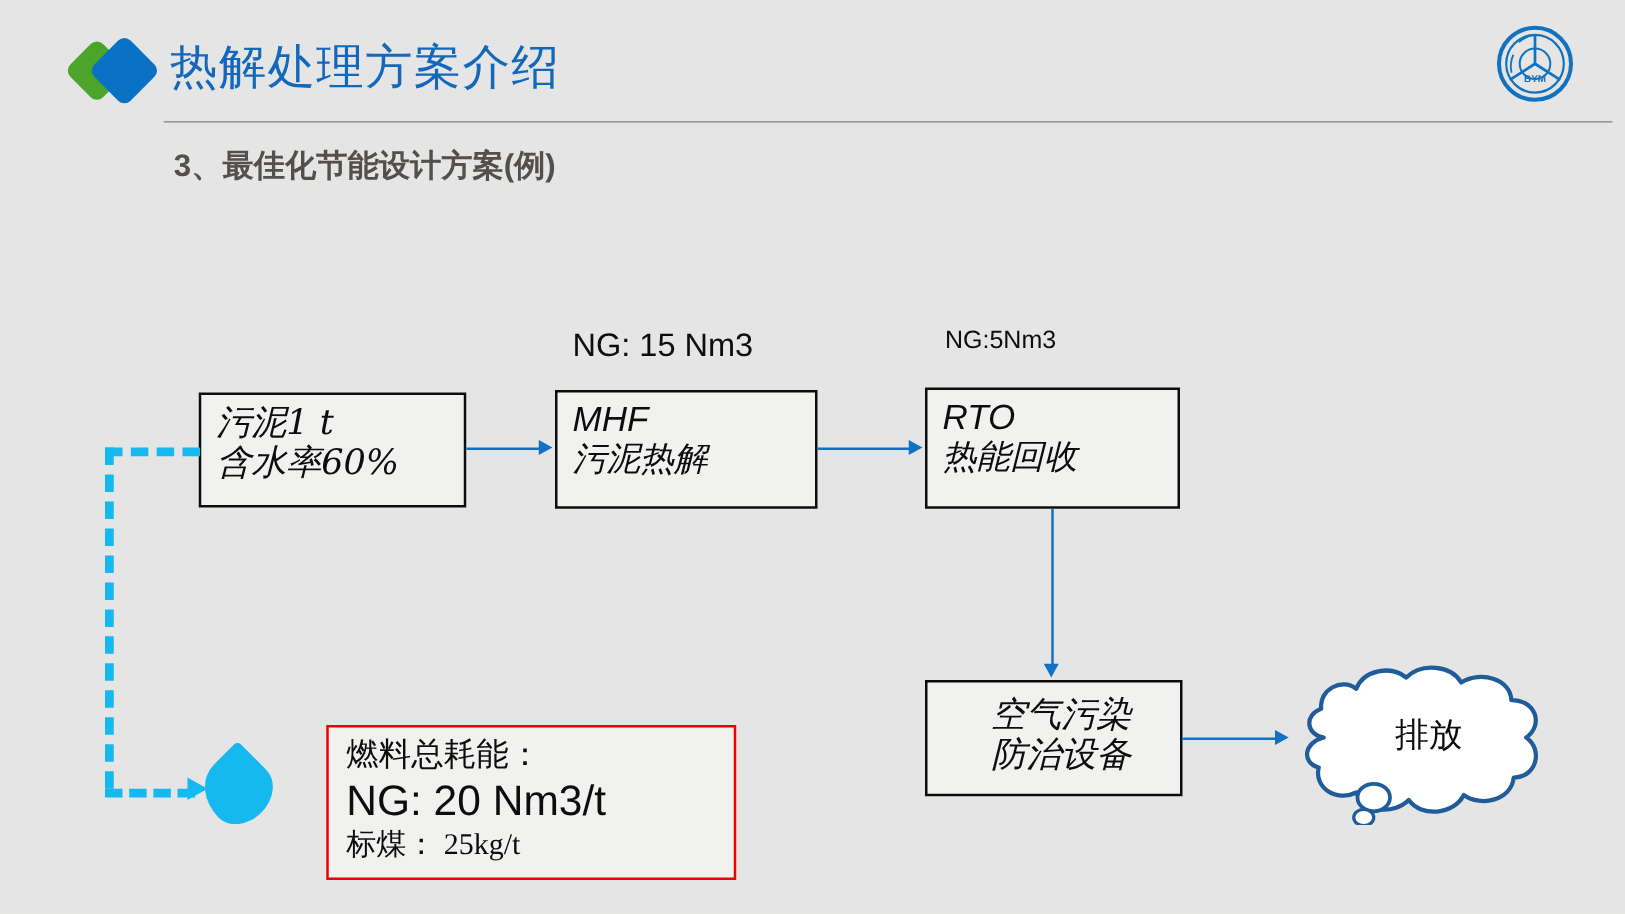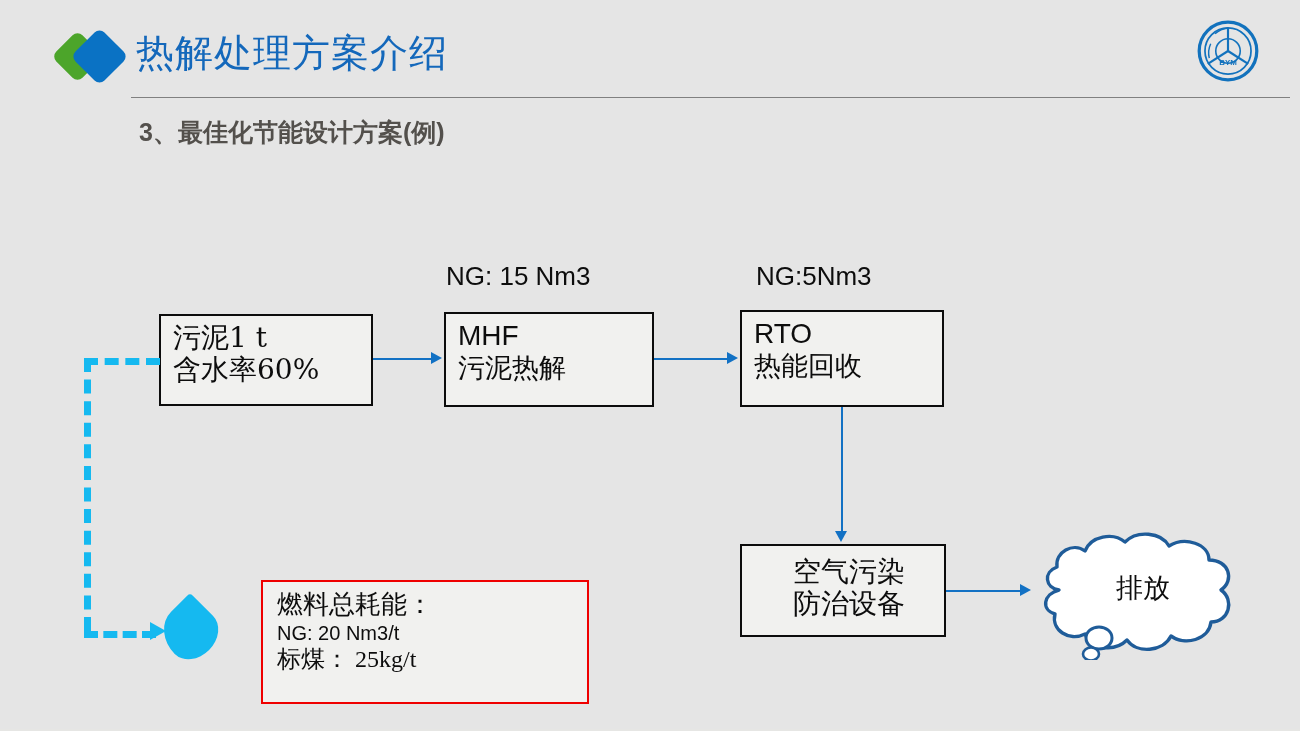--- a/index.html
+++ b/index.html
@@ -94,37 +94,38 @@
     white-space: nowrap;
     color: #0d0d0d;
     font-family: "Liberation Sans", sans-serif;
   }
   .lhv {
     left: 444px;
     top: 170px;
     font-size: 29px;
   }
   .ng1 {
-    left: 446px;
+    left: 458px;
     top: 261px;
     font-size: 26px;
   }
   .ng2 {
     left: 756px;
     top: 261px;
-    font-size: 26px;
+    font-size: 20px;
   }
 
   
   .pbox {
     position: absolute;
     border: 2.2px solid #0c0c0c;
     background: #f1f1ef;
     box-sizing: border-box;
     padding: 6px 0 0 12px;
+    font-style: italic;
   }
   .pbox .ln {
     display: block;
     white-space: nowrap;
     color: #0d0d0d;
     line-height: 1.16;
   }
   .ln.latin {
     font-family: "Liberation Sans", sans-serif;
     font-size: 28px;
@@ -224,21 +225,21 @@
     white-space: nowrap;
     color: #0d0d0d;
     line-height: 1.22;
   }
   #box-summary .s-cjk {
     font-family: "DejaVu Serif", "Liberation Serif", serif;
     font-size: 26px;
   }
   #box-summary .s-lat {
     font-family: "Liberation Sans", sans-serif;
-    font-size: 20px;
+    font-size: 34px;
   }
   #box-summary .s-mix {
     font-family: Liberation Serif, serif;
     font-size: 24px;
   }
 
   
   .cloud-wrap {
     position: absolute;
     left: 1021px;

